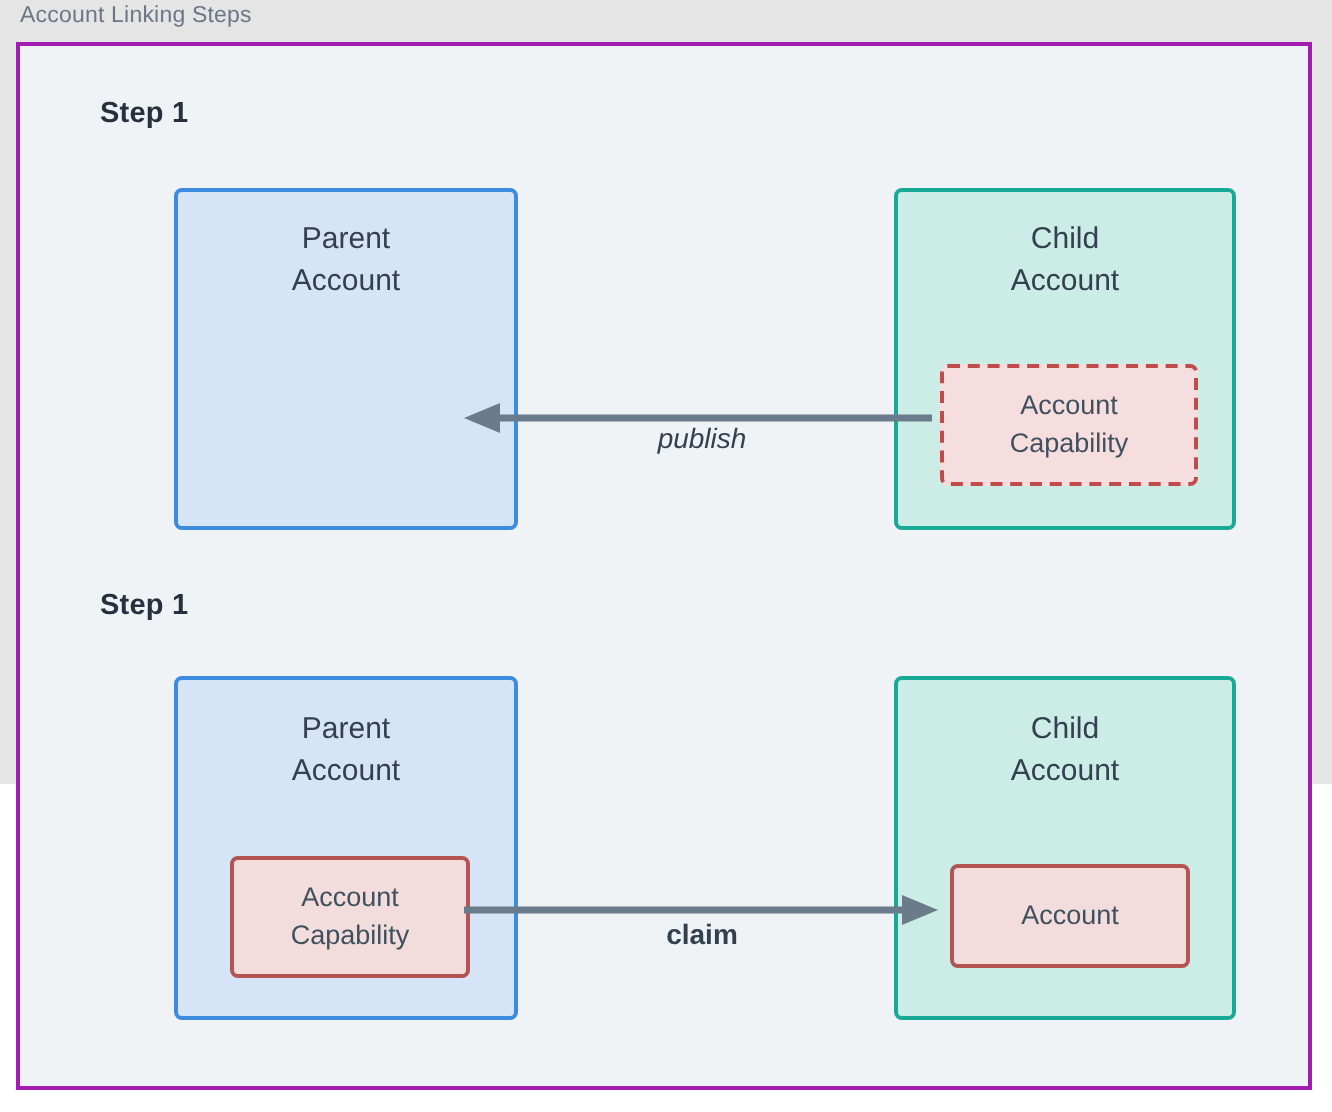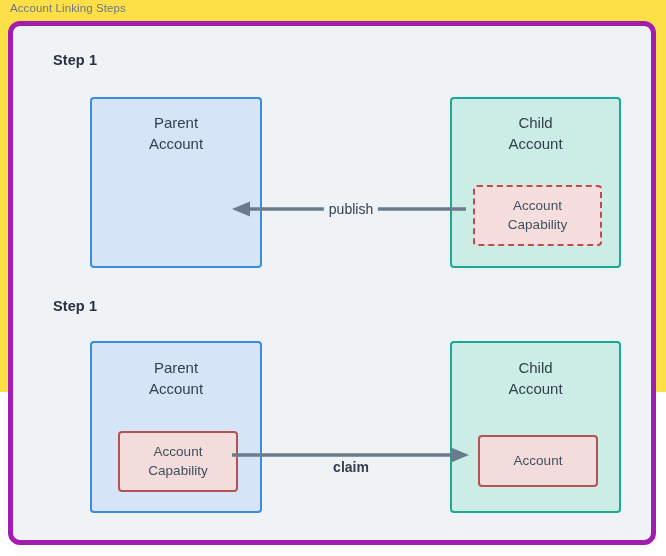--- a/index.html
+++ b/index.html
@@ -14,42 +14,42 @@
     -webkit-font-smoothing: antialiased;
     overflow: hidden;
   }
 
   
   #diagram-root {
     position: absolute;
     left: 0; top: 0;
     width: 666px;
     height: 392px;
-    background: #fde047;
+    background: #e5e5e5;
   }
 
   #diagram-caption {
     position: absolute;
     left: 10px;
     top: 2px;
     font-size: 11.5px;
     color: #6b7787;
     letter-spacing: 0.1px;
     white-space: nowrap;
   }
 
   #diagram-frame {
     position: absolute;
     left: 8px;
     top: 21px;
     width: 648px;
     height: 524px;
     box-sizing: border-box;
-    border: 5px solid #a21caf;
-    border-radius: 12px;
+    border: 2px solid #a21caf;
+    border-radius: 0;
     background: #eff3f5;
   }
 
   
   .step-heading {
     position: absolute;
     font-size: 14.5px;
     font-weight: bold;
     color: #28303f;
     letter-spacing: 0.1px;
@@ -147,21 +147,21 @@
 
   .edge-label {
     position: absolute;
     font-size: 14px;
     color: #33404f;
     background: #eff3f5;
     padding: 0 5px;
     white-space: nowrap;
     transform: translate(-50%, -50%);
   }
-  #edge-label-publish { left: 351px; top: 209px; }
+  #edge-label-publish { left: 351px; top: 219px; font-style: italic; }
   #edge-label-claim   { left: 351px; top: 467px; font-weight: bold; }
 </style>
 </head>
 <body>
 
 <div id="diagram-root">
 
   <div id="diagram-caption">Account Linking Steps</div>
 
   <div id="diagram-frame">

